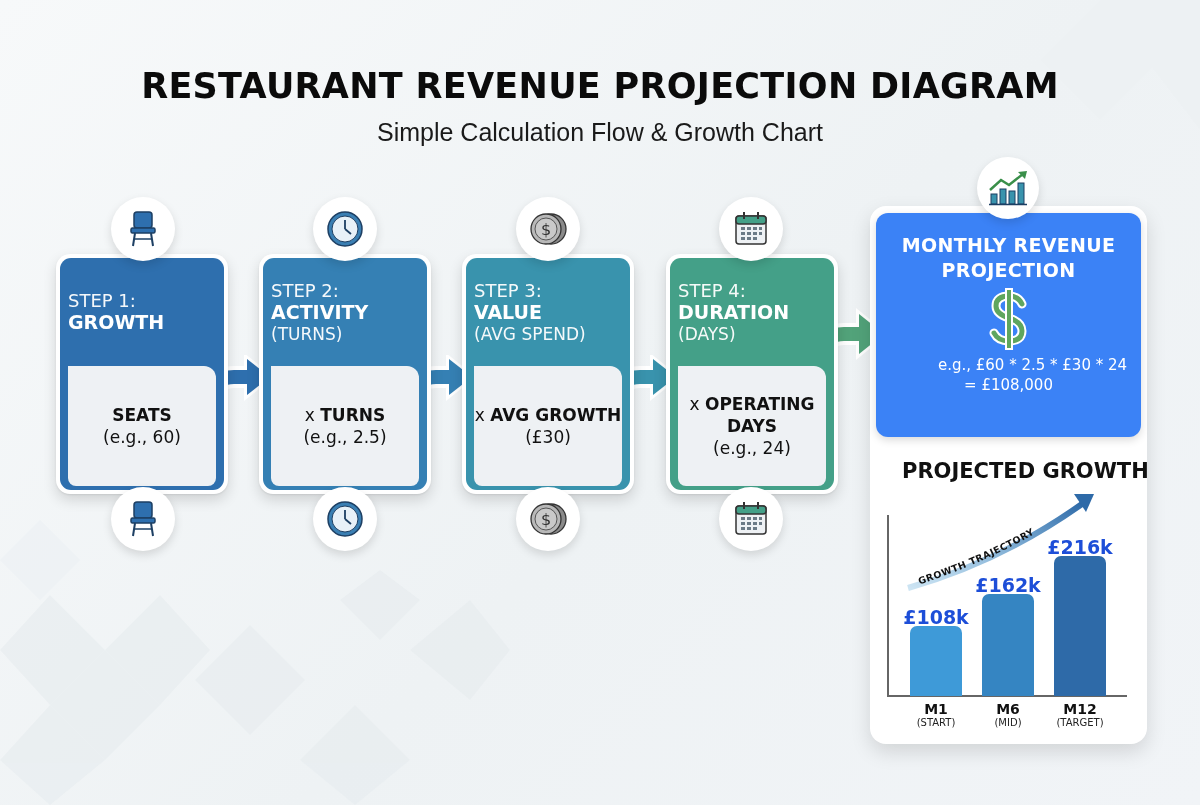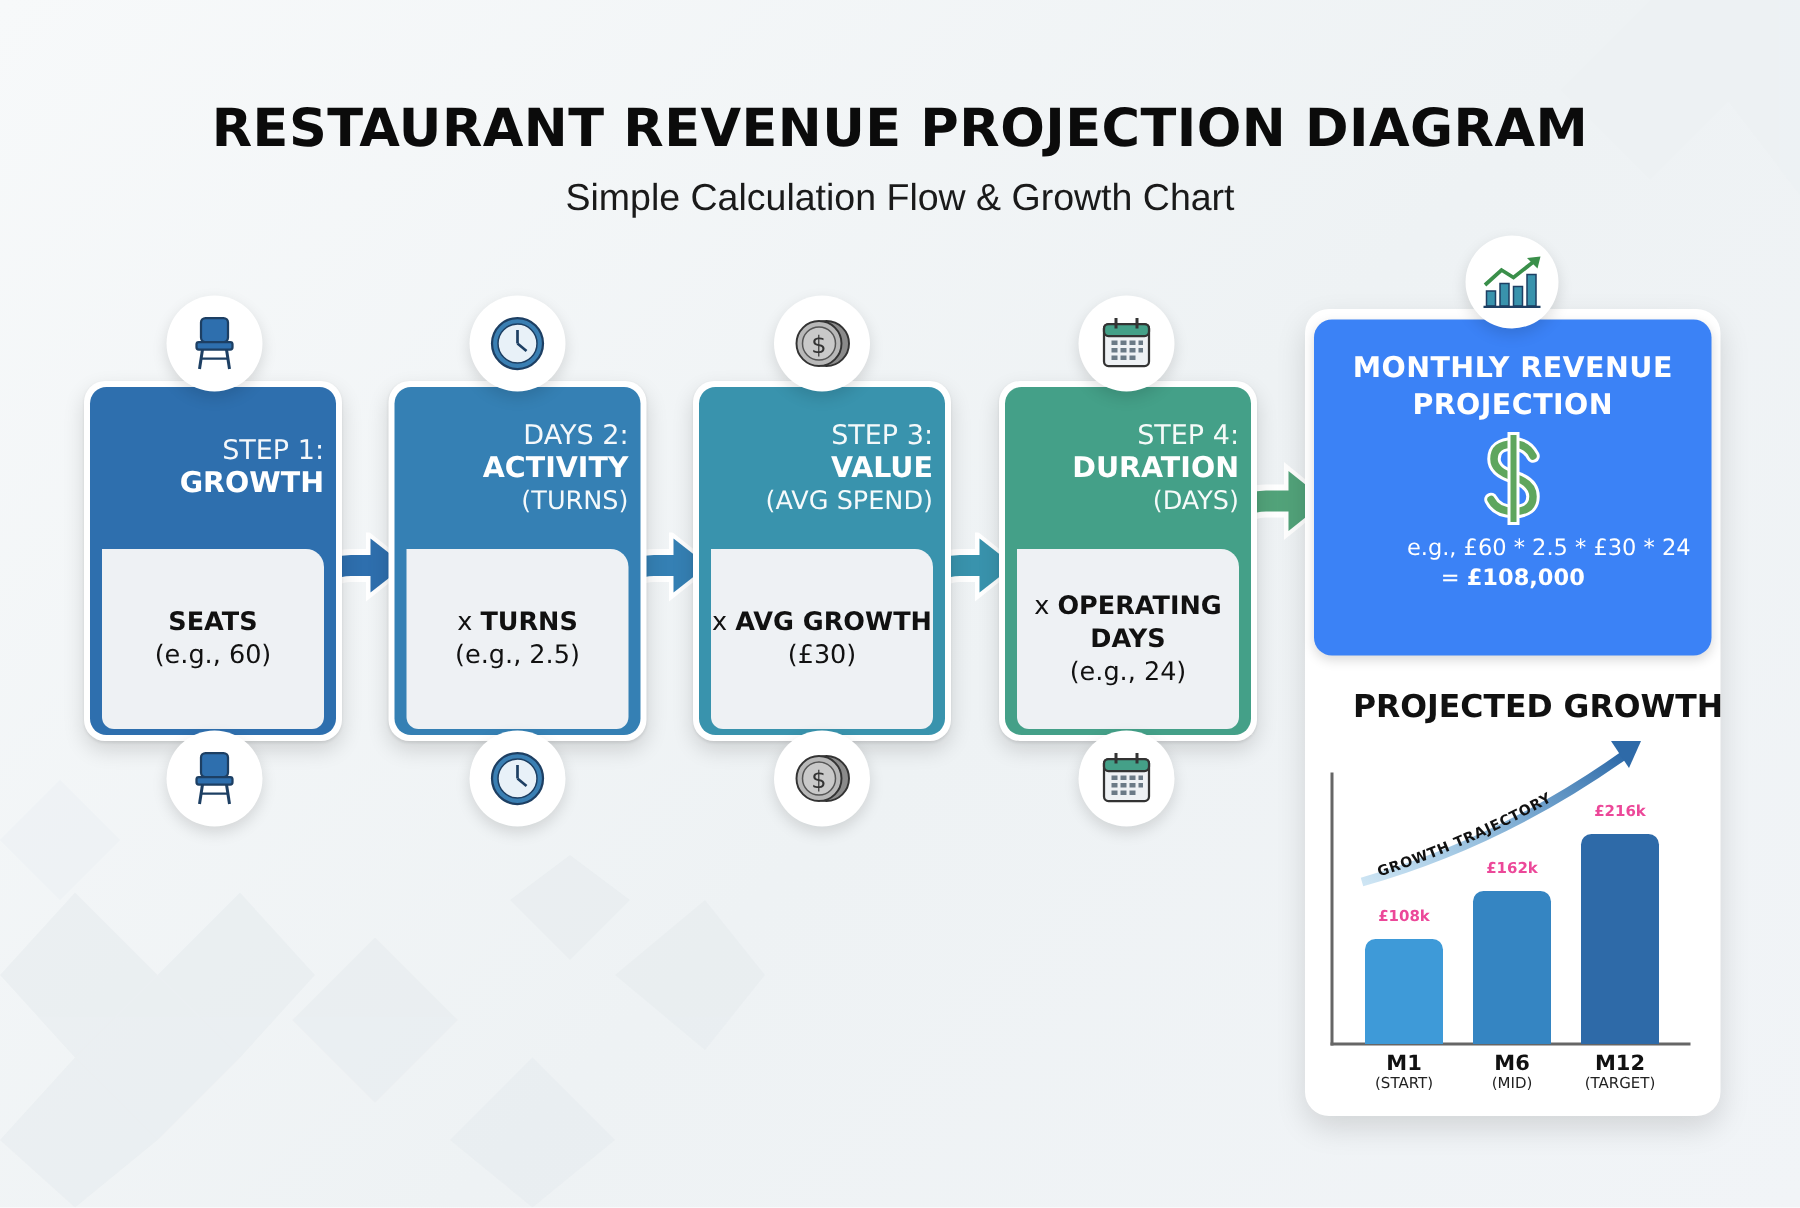--- a/index.html
+++ b/index.html
@@ -27,21 +27,21 @@
     position: absolute; top: 254px; width: 172px; height: 240px;
     border-radius: 14px; padding: 4px;
     background: #fff;
     box-shadow: 0 6px 14px rgba(0,0,0,0.14), 0 1px 2px rgba(0,0,0,0.08);
   }
   .card-inner {
     width: 100%; height: 100%; border-radius: 11px; position: relative; overflow: hidden;
     padding: 0 8px 8px 8px;
   }
   .card-head {
-    height: 108px; display: flex; flex-direction: column; align-items: flex-end; justify-content: center;
+    height: 108px; display: flex; flex-direction: column; align-items: flex-start; justify-content: center;
     color: #fff; text-align: center; line-height: 1.2;
   }
   .card-head .step { font-size: 18px; font-weight: 400; opacity: 0.95; }
   .card-head .name { font-size: 19px; font-weight: 800; }
   .card-head .sub { font-size: 17px; font-weight: 400; opacity: 0.95; }
   .card-body {
     height: 120px; background: #eef1f4; border-radius: 0 12px 8px 8px;
     display: flex; flex-direction: column; align-items: center; justify-content: center;
     text-align: center; line-height: 1.3; color: #111;
   }
@@ -64,31 +64,31 @@
   }
   .result-card {
     position: absolute; left: 876px; top: 213px; width: 265px; height: 224px;
     background: #3b82f6; border-radius: 12px; color: #fff; text-align: center;
     box-shadow: 0 3px 8px rgba(0,0,0,0.15);
   }
   .result-title { margin-top: 20px; font-size: 19px; font-weight: 800; line-height: 1.3; letter-spacing: 0.3px; }
   .result-dollar { margin-top: 4px; display: flex; justify-content: center; }
   .result-formula { font-size: 15px; margin-top: 4px; padding-left: 48px; }
   .result-total { font-size: 15px; margin-top: 2px; }
-  .result-total b { font-weight: 700; text-align: center; }
+  .result-total b { font-weight: 400; text-align: center; }
 
   .growth-title {
     position: absolute; left: 870px; top: 459px; width: 277px; text-align: left;
     font-size: 21px; font-weight: 800; color: #111; margin-left: 32px;
   }
   .chart-area { position: absolute; left: 870px; top: 490px; width: 277px; height: 260px; }
   .axis-y { position: absolute; left: 17px; top: 25px; width: 2px; height: 182px; background: #666; }
   .axis-x { position: absolute; left: 17px; top: 205px; width: 240px; height: 2px; background: #666; }
   .bar { position: absolute; border-radius: 7px 7px 0 0; }
-  .bar-val { position: absolute; width: 70px; text-align: center; font-size: 10px; font-weight: 800; color: #ec4899; }
+  .bar-val { position: absolute; width: 70px; text-align: center; font-size: 19px; font-weight: 800; color: #1d4ed8; }
   .bar-cat { position: absolute; width: 80px; text-align: center; line-height: 1.1; }
   .bar-cat .m { font-size: 14px; font-weight: 800; color: #111; }
   .bar-cat .s { font-size: 10px; color: #222; }
 </style>
 </head>
 <body>
 
 <svg class="bg-pattern" viewBox="0 0 1200 805">
   <g fill="#e6ebee" opacity="0.55">
     <polygon points="0,650 50,595 105,650 50,705"></polygon>
@@ -144,21 +144,21 @@
     <div class="card-body">
       <div class="main"><b>SEATS</b></div>
       <div class="ex">(e.g., 60)</div>
     </div>
   </div>
 </div>
 
 <div class="card" style="left:259px;">
   <div class="card-inner" style="background:#3580b4;">
     <div class="card-head">
-      <div class="step">DAYS 2:</div>
+      <div class="step">STEP 2:</div>
       <div class="name">ACTIVITY</div>
       <div class="sub">(TURNS)</div>
     </div>
     <div class="card-body">
       <div class="main"><span>x </span><b>TURNS</b></div>
       <div class="ex">(e.g., 2.5)</div>
     </div>
   </div>
 </div>
 

